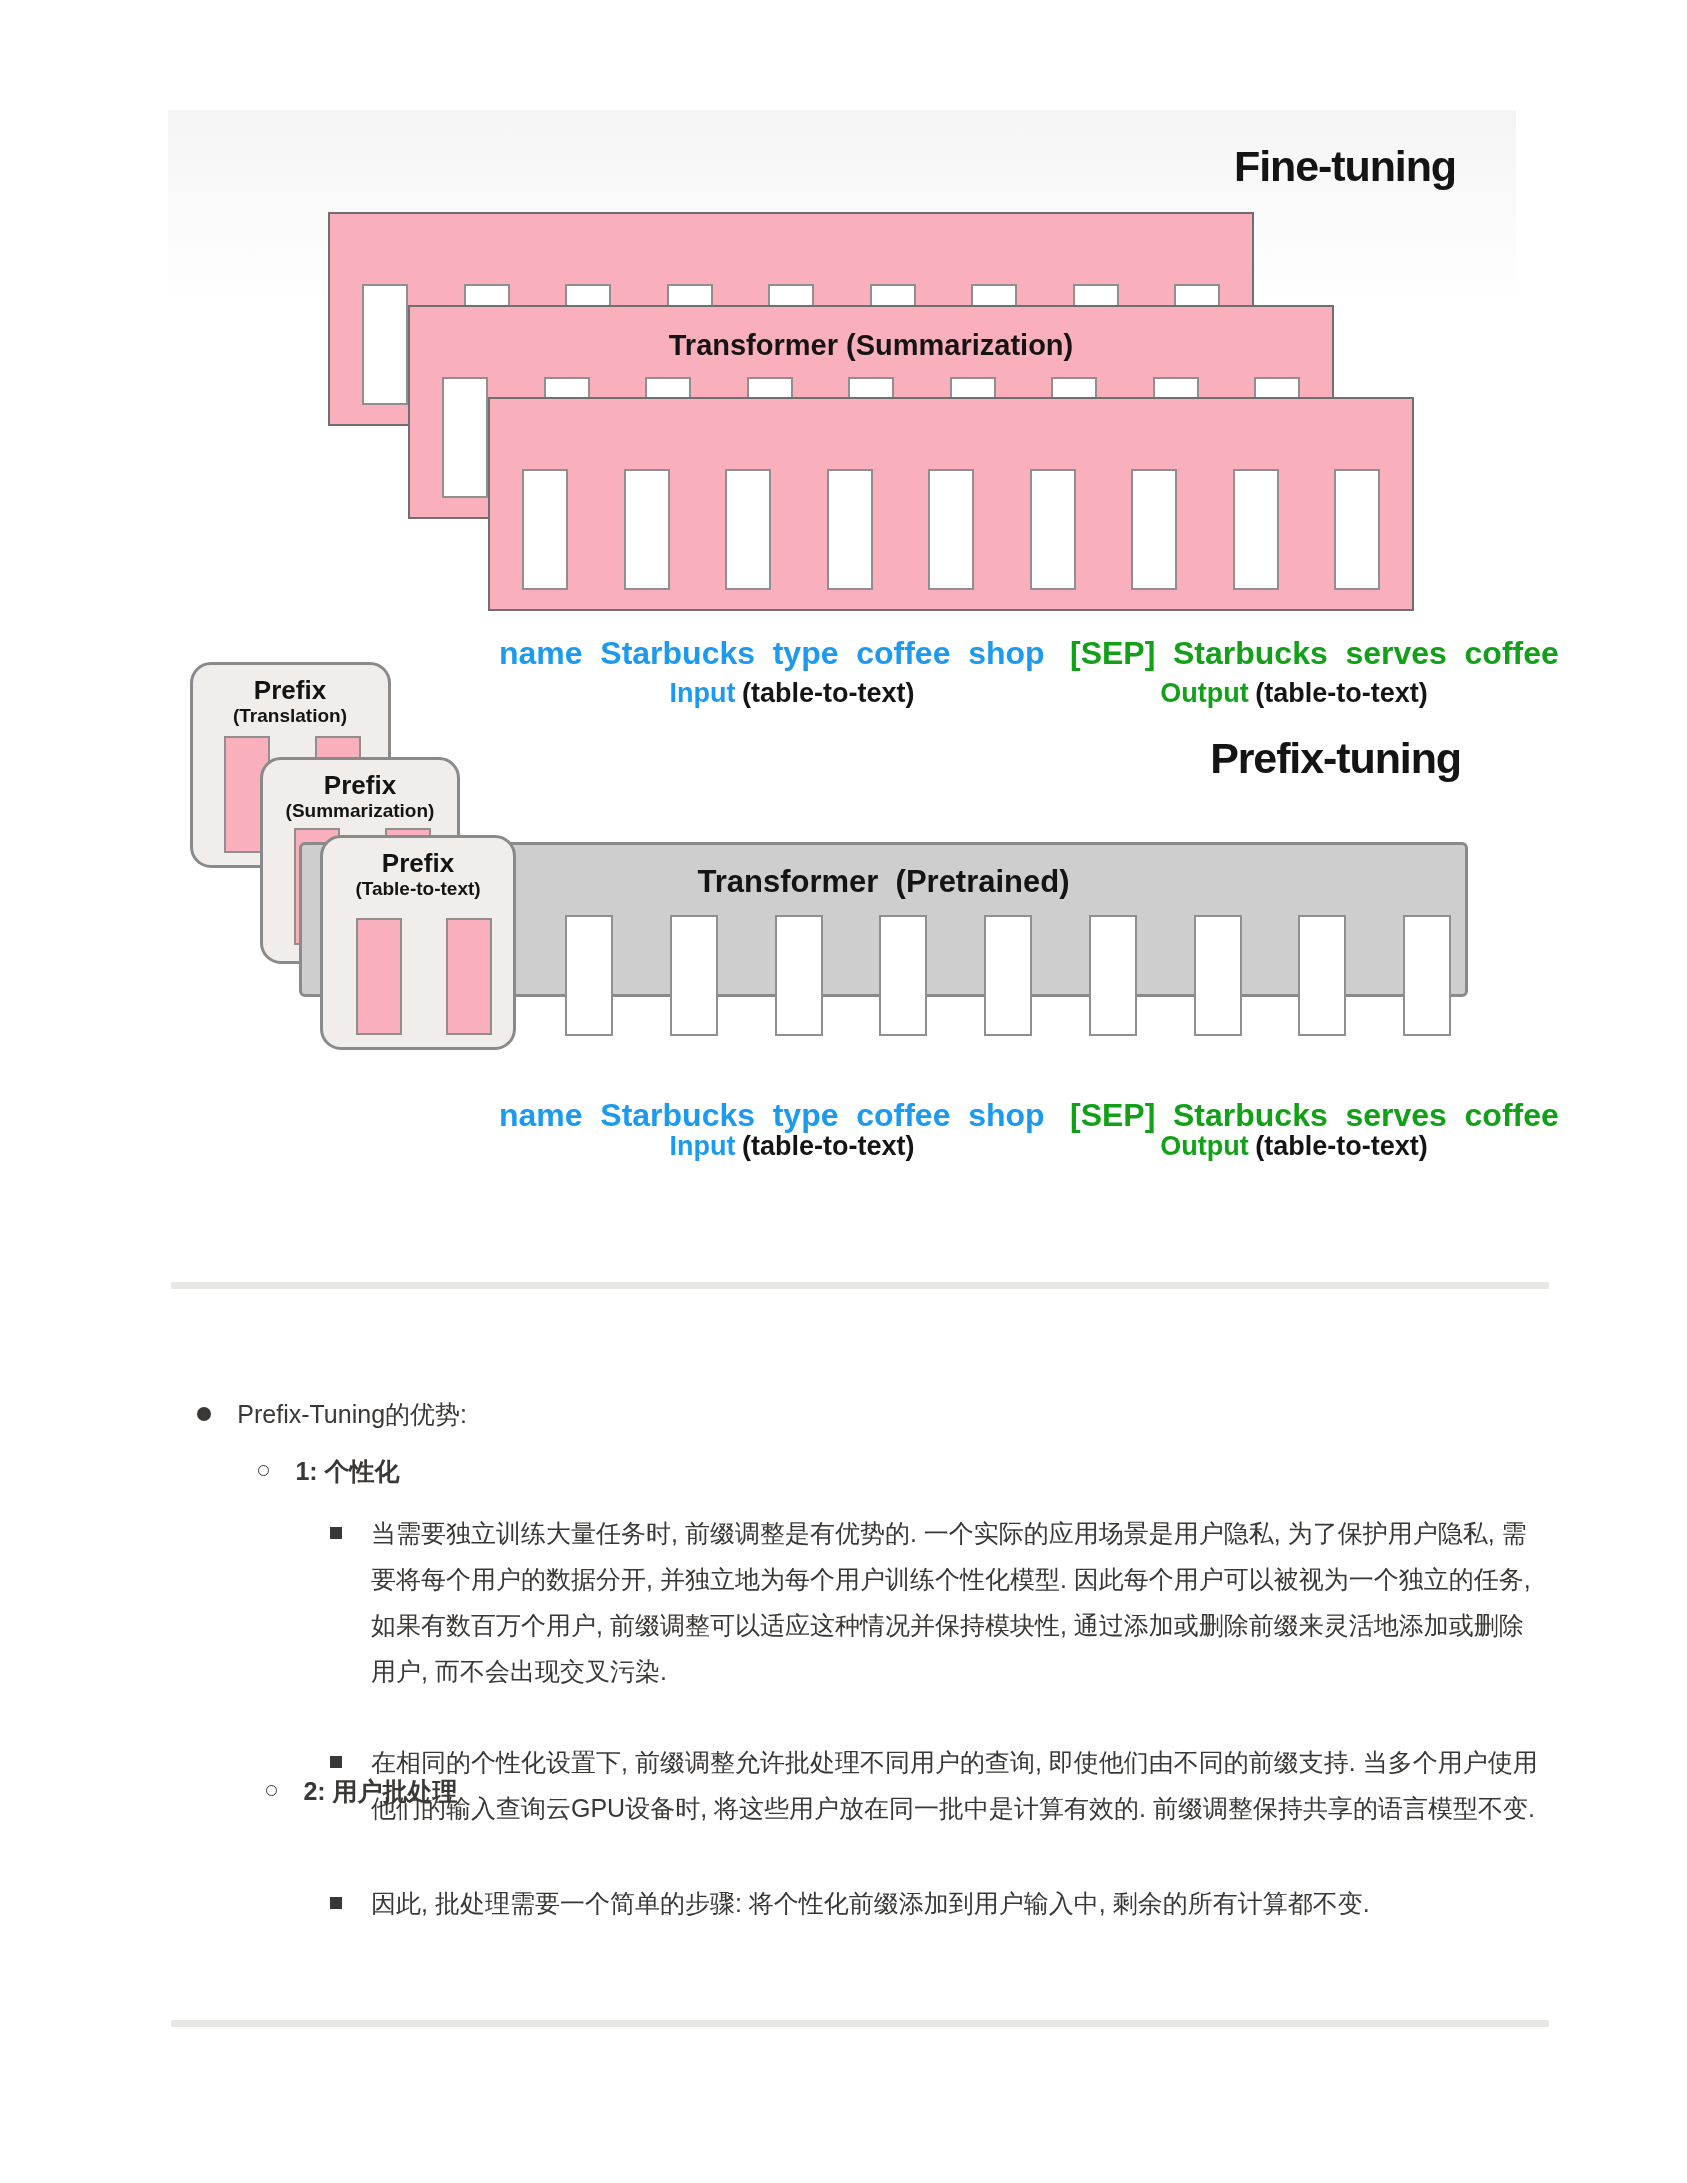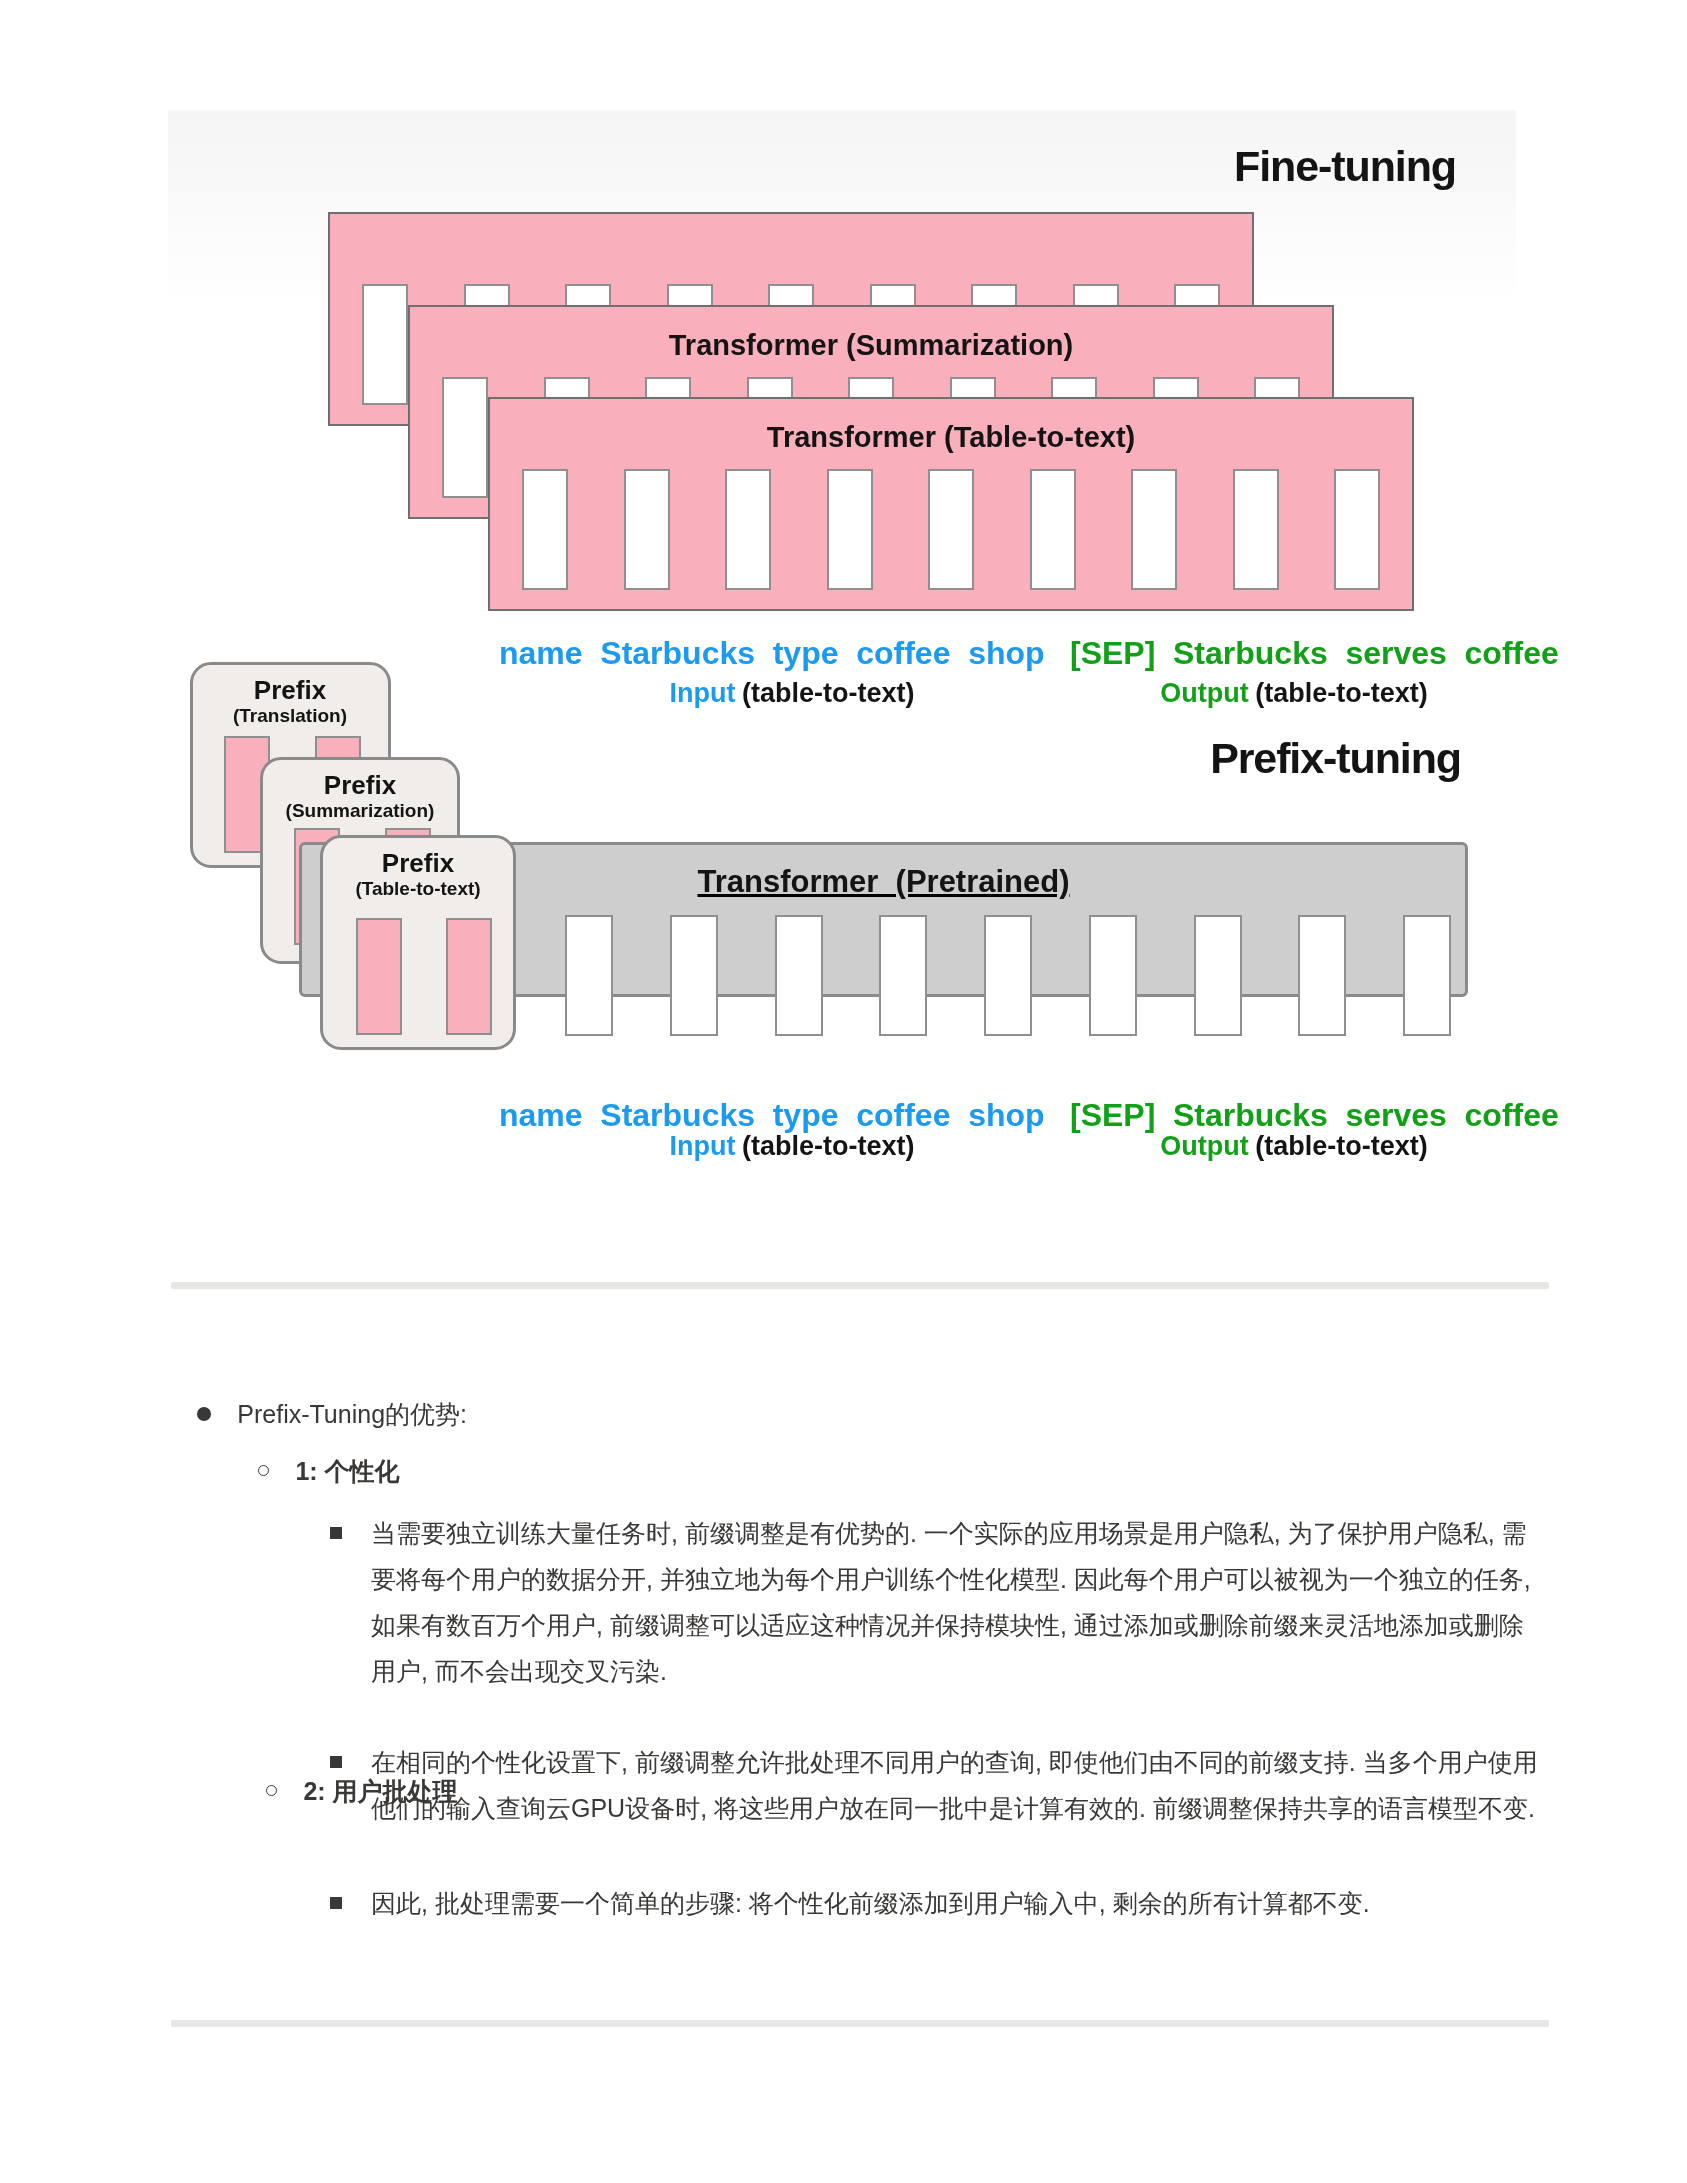--- a/index.html
+++ b/index.html
@@ -48,21 +48,21 @@
   .pbar{position:absolute;width:46px;background:#f9b0bc;border:2.2px solid #8f8f8f;box-sizing:border-box;}
   .p1 .bar-a{left:31px;top:71px;height:117px;}
   .p1 .bar-b{left:122px;top:71px;height:117px;}
   .p2 .bar-a{left:31px;top:68px;height:117px;}
   .p2 .bar-b{left:122px;top:68px;height:117px;}
   .p3 .bar-a{left:33px;top:80px;height:117px;}
   .p3 .bar-b{left:123px;top:80px;height:117px;}
 
   
   .gbox{position:absolute;left:131px;top:732px;width:1169px;height:155px;background:#cecece;
-        border:3.3px solid #8a8a8a;border-radius:6px;box-sizing:border-box;z-index:3;text-decoration:underline;}
+        border:3.3px solid #8a8a8a;border-radius:6px;box-sizing:border-box;z-index:3;}
   .gbox .ttl{margin-top:19px;text-align:center;font-size:31px;font-weight:bold;color:#141414;white-space:pre;}
   .gslot-row{position:absolute;left:263px;top:70px;width:886px;display:flex;justify-content:space-between;}
   .gslot{width:48px;height:121px;background:#ffffff;border:2.2px solid #8f8f8f;box-sizing:border-box;}
 
   
   .divider{position:absolute;left:171px;width:1378px;height:6.6px;background:#e7e7e5;border-radius:1.7px;}
   .d1{top:1282px;}
   .d2{top:2020px;}
 
   .note{position:absolute;display:flex;align-items:flex-start;color:#3a3836;font-size:25px;line-height:46px;}
@@ -111,21 +111,20 @@
           <i class="slot"></i>
           <i class="slot"></i>
           <i class="slot"></i>
           <i class="slot"></i>
           <i class="slot"></i>
           <i class="slot"></i>
       </div>
     </div>
 
     <div class="tbox b3">
-      <div class="ttl">Transformer (Table-to-text)</div>
       <div class="slot-row">
         <i class="slot"></i>
           <i class="slot"></i>
           <i class="slot"></i>
           <i class="slot"></i>
           <i class="slot"></i>
           <i class="slot"></i>
           <i class="slot"></i>
           <i class="slot"></i>
           <i class="slot"></i>

